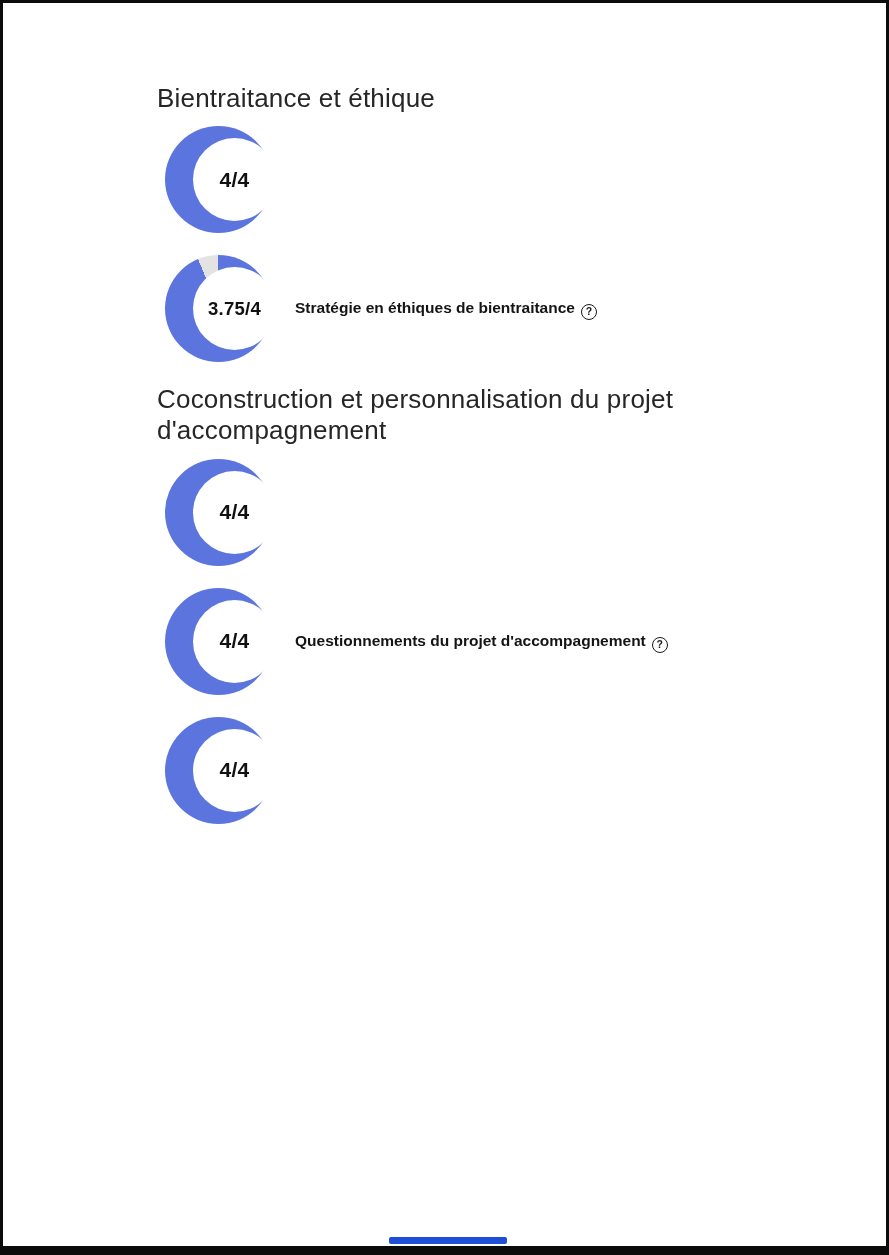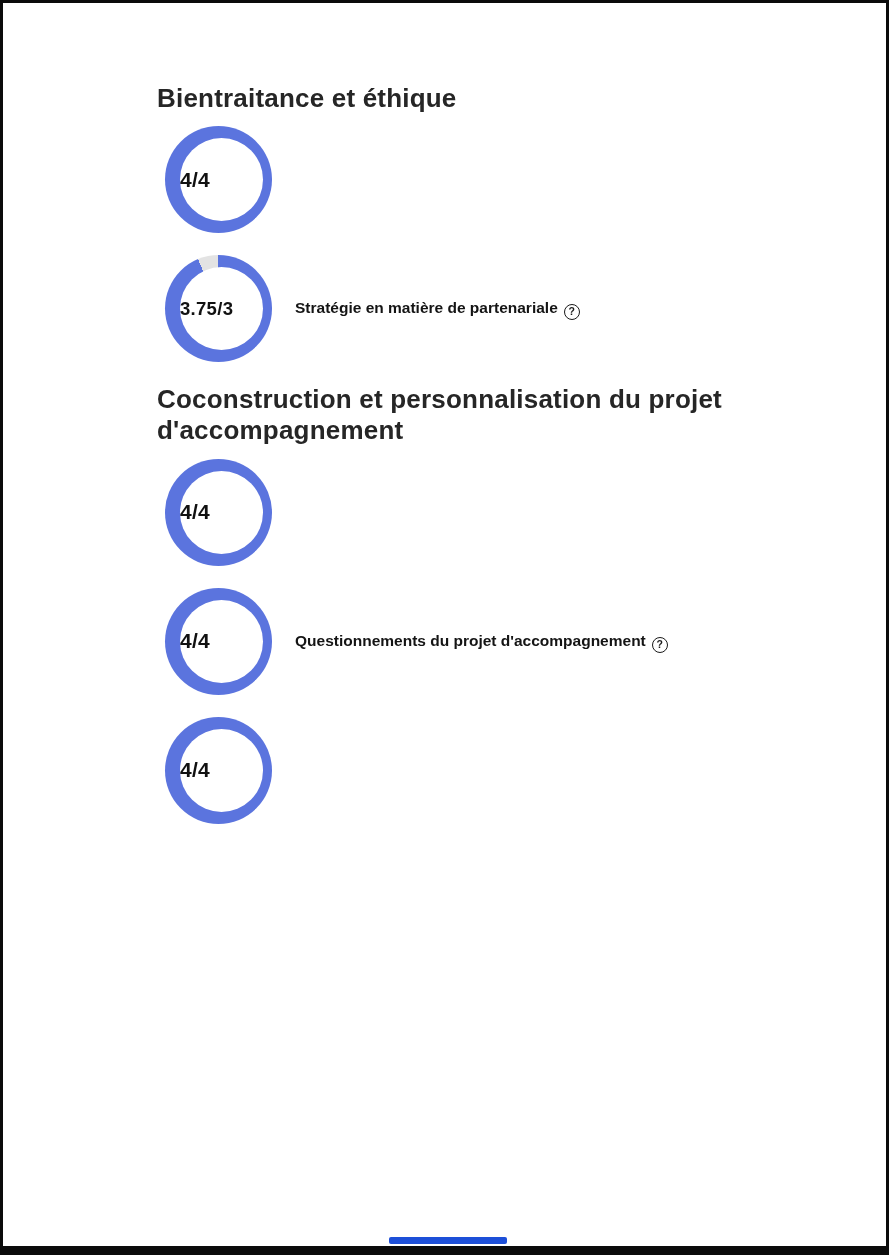--- a/index.html
+++ b/index.html
@@ -18,21 +18,21 @@
     border-bottom-width: 9px;
     overflow: hidden;
   }
   .content {
     padding: 80px 0 0 154px;
     width: 600px;
   }
   h1.section-title {
     margin: 0 0 12px 0;
     font-size: 26px;
-    font-weight: 700;
+    font-weight: 400;
     color: #262626;
     letter-spacing: 0.2px;
     line-height: 1.2;
     width: 590px;
   }
   p.section-desc {
     margin: 0 0 22px 0;
     font-size: 15.5px;
     line-height: 1.5;
     color: #3f3f3f;
@@ -48,28 +48,28 @@
   .gauge {
     position: relative;
     width: 107px;
     height: 107px;
     border-radius: 50%;
     flex: 0 0 auto;
   }
   .gauge-inner {
     position: absolute;
     top: 12px;
-    left: 15px;
+    left: 28px;
     width: 83px;
     height: 83px;
     border-radius: 50%;
     background: #ffffff;
     display: flex;
     align-items: center;
-    justify-content: flex-start;
+    justify-content: center;
   }
   .gauge-score {
     font-size: 21px;
     font-weight: 700;
     color: #111111;
     letter-spacing: 0.3px;
   }
   .gauge-score.small {
     font-size: 18.5px;
   }
@@ -121,24 +121,24 @@
         <div class="gauge" style="background: conic-gradient(rgb(91, 116, 222) 0deg, rgb(91, 116, 222) 360deg, rgb(227, 227, 227) 360deg, rgb(227, 227, 227) 360deg);">
           <div class="gauge-inner">
             <span class="gauge-score">4/4</span>
           </div>
         </div>
       </div>
 
       <div class="gauge-row">
         <div class="gauge" style="background: conic-gradient(rgb(91, 116, 222) 0deg, rgb(91, 116, 222) 337.5deg, rgb(227, 227, 227) 337.5deg, rgb(227, 227, 227) 360deg);">
           <div class="gauge-inner">
-            <span class="gauge-score small">3.75/3</span>
+            <span class="gauge-score small">3.75/4</span>
           </div>
         </div>
-        <div class="gauge-label"><span>Stratégie en matière de partenariale</span><span class="help-icon">?</span></div>
+        <div class="gauge-label"><span>Stratégie en éthiques de bientraitance</span><span class="help-icon">?</span></div>
       </div>
     </section>
 
     <section class="section-2">
       <h1 class="section-title">Coconstruction et personnalisation du projet d'accompagnement</h1>
 
       <div class="gauge-row">
         <div class="gauge" style="background: conic-gradient(rgb(91, 116, 222) 0deg, rgb(91, 116, 222) 360deg, rgb(227, 227, 227) 360deg, rgb(227, 227, 227) 360deg);">
           <div class="gauge-inner">
             <span class="gauge-score">4/4</span>

